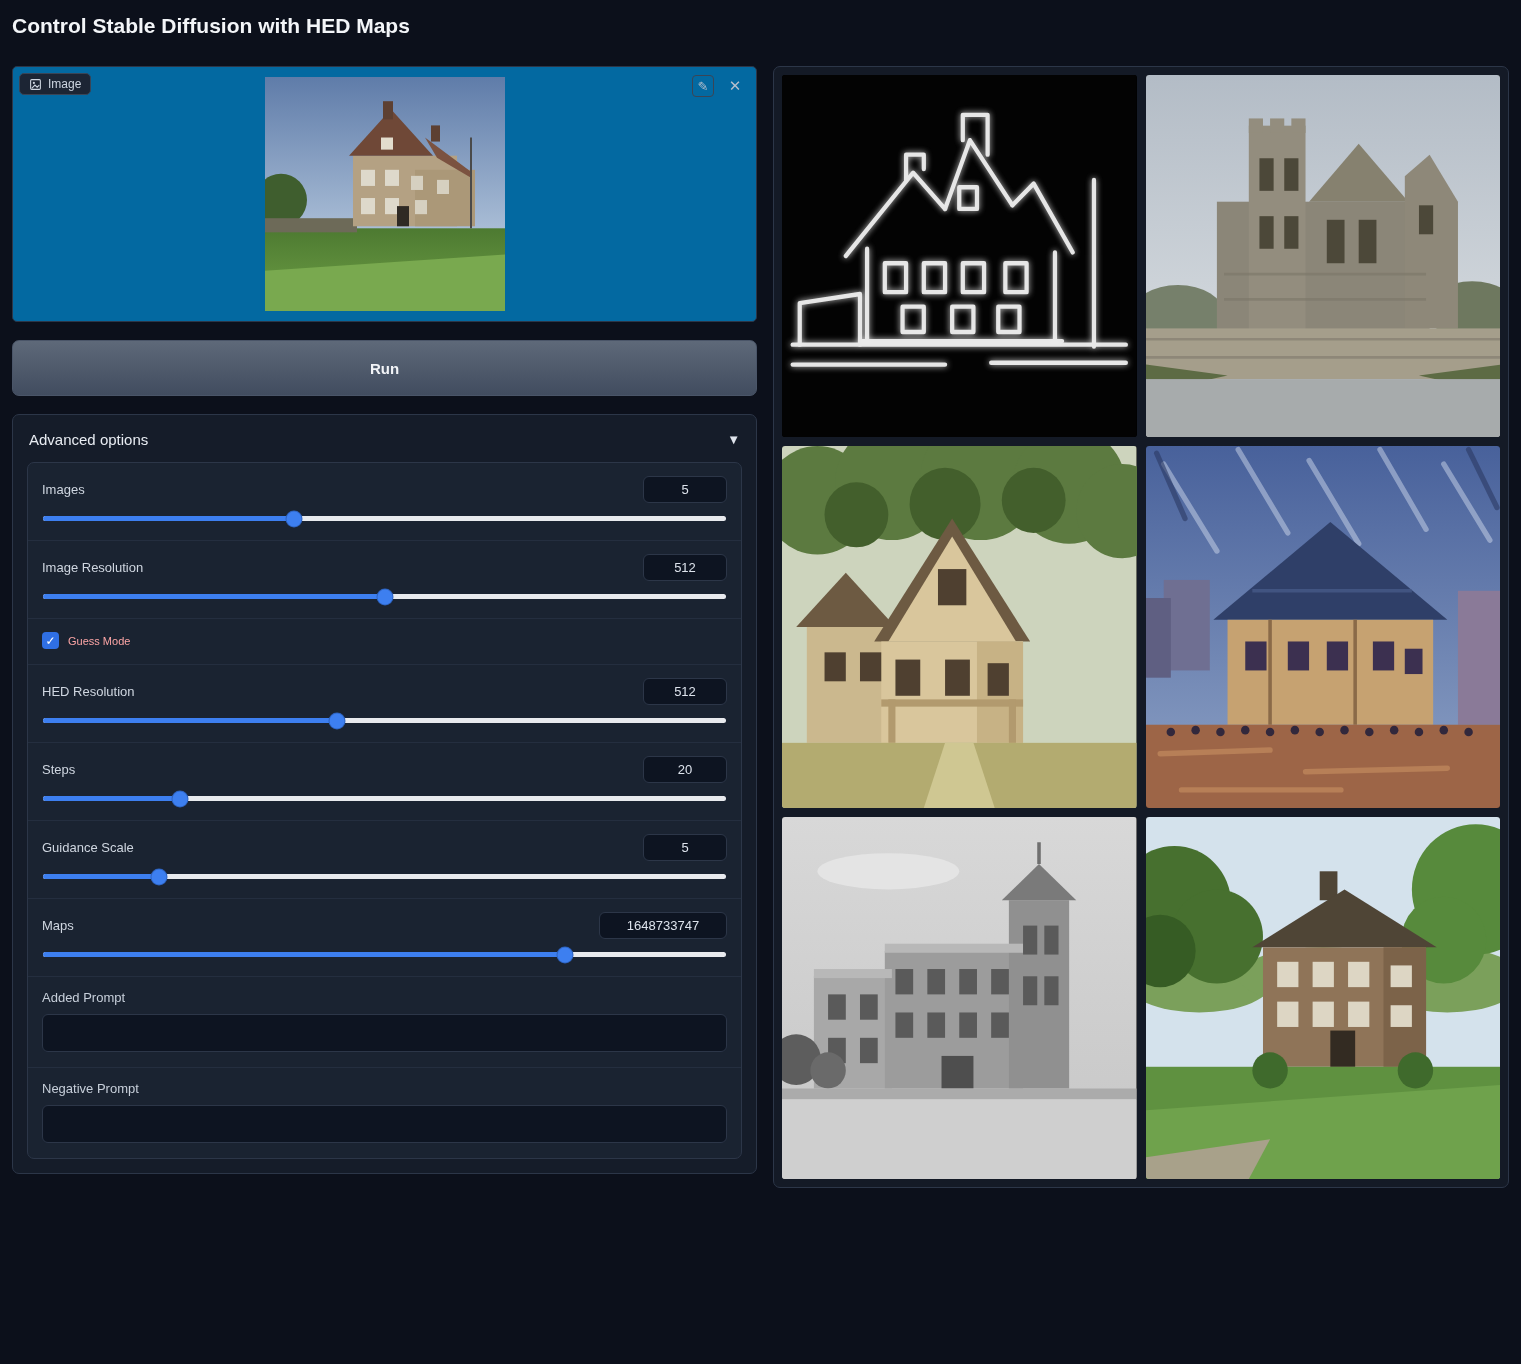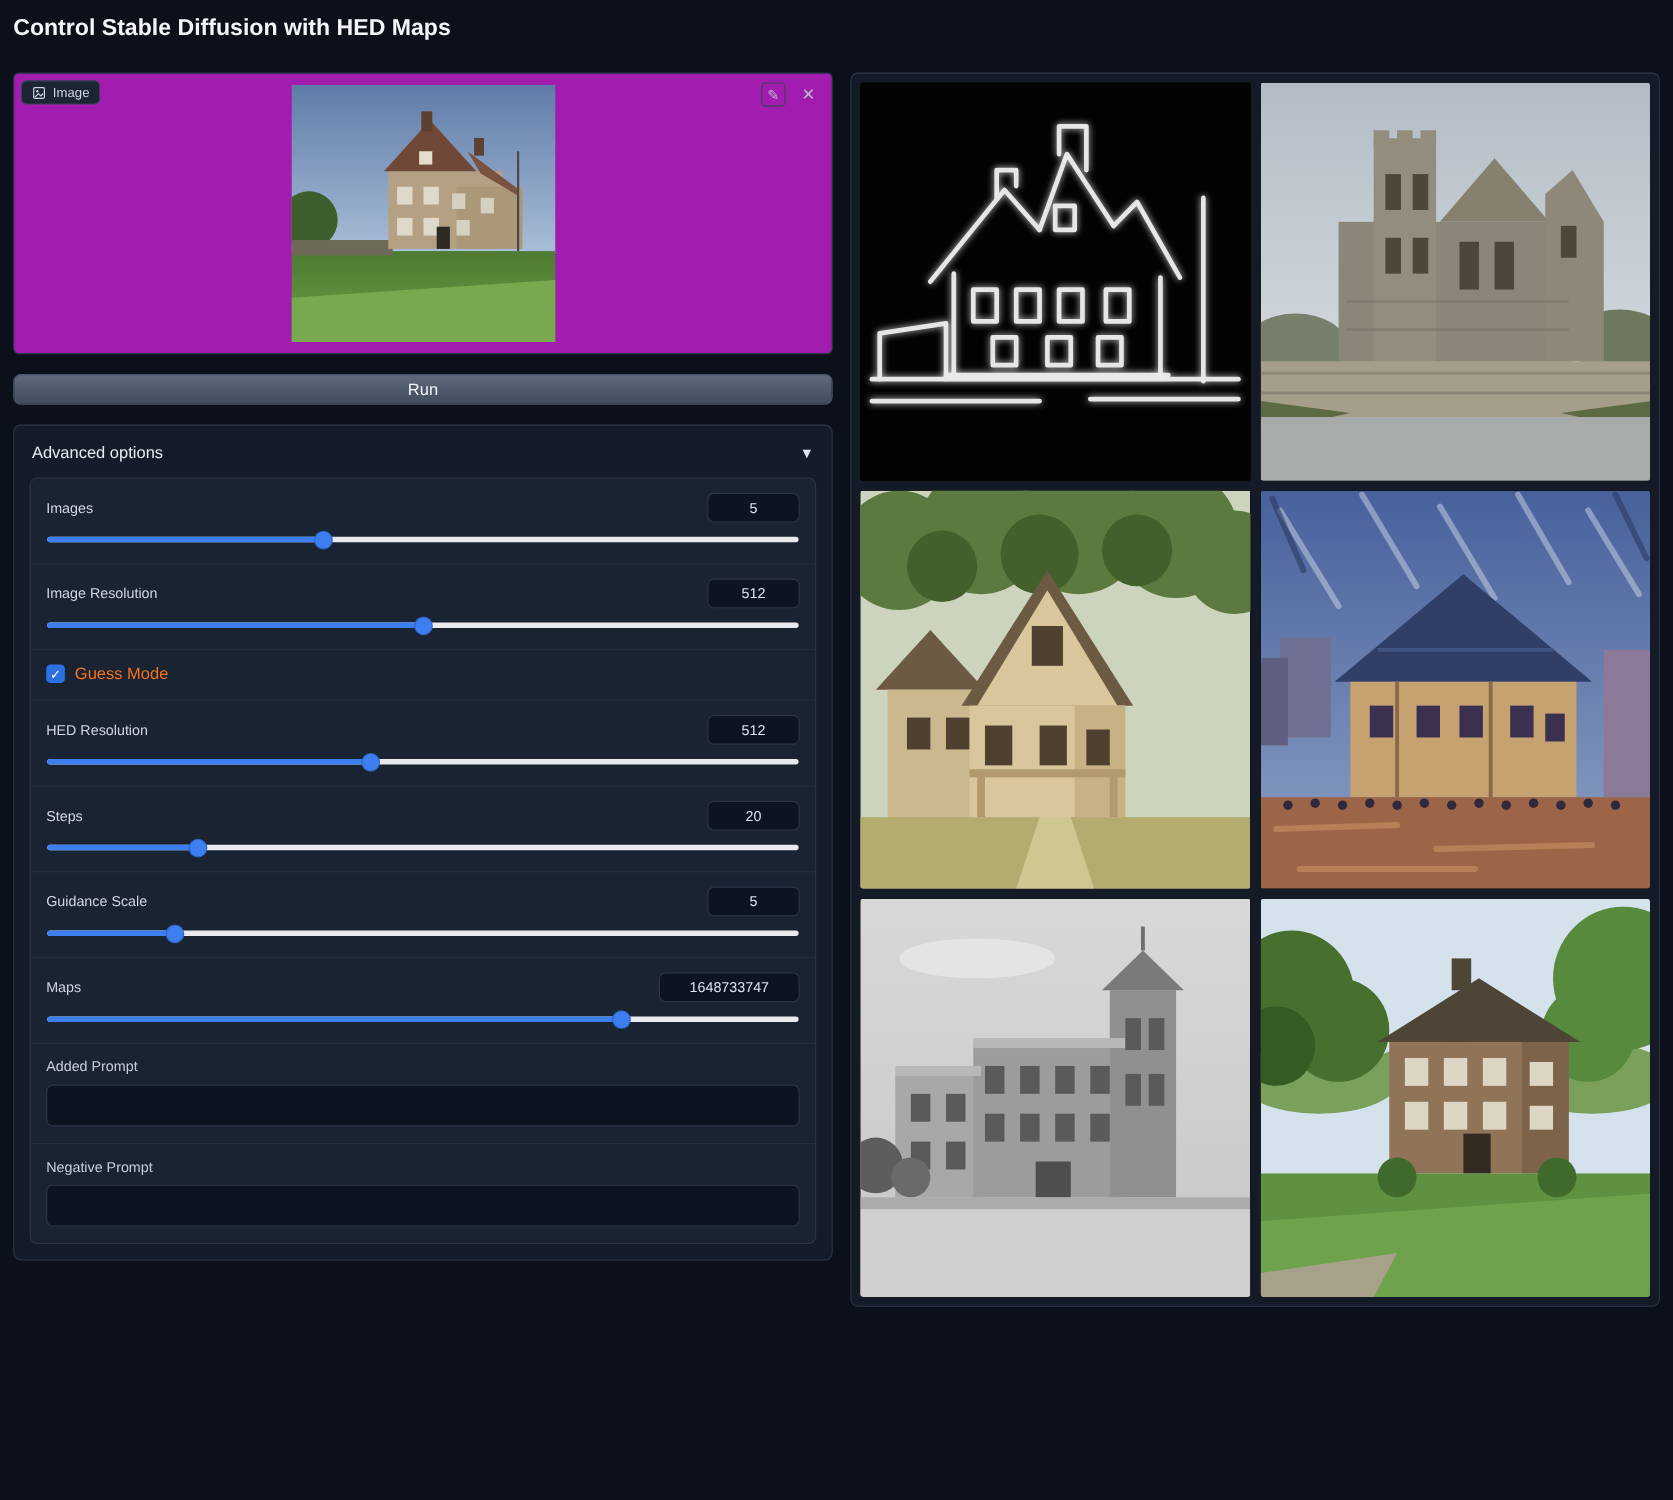--- a/index.html
+++ b/index.html
@@ -12,21 +12,21 @@
     color:#e5e9f0;
   }
   .page-title { font-size:21px; font-weight:700; color:#f3f5f8; margin:6px 0 28px 0; }
   .main { display:flex; gap:16px; align-items:flex-start; }
   .left-col { width:745px; flex:0 0 auto; display:flex; flex-direction:column; gap:18px; }
   .right-col { flex:1; }
 
   
   .image-block {
     position:relative; height:256px;
-    background:#a21caf; border:1px solid #2c3648; border-radius:5px;
+    background:#0369a1; border:1px solid #2c3648; border-radius:5px;
     display:flex; align-items:center; justify-content:center;
   }
   .image-chip {
     position:absolute; top:6px; left:6px; z-index:2;
     display:flex; align-items:center; gap:6px;
     padding:3px 9px; border:1px solid #3a4556; border-radius:5px;
     background:#1c2534; color:#cdd5e0; font-size:12px;
   }
   .image-actions { position:absolute; top:8px; right:10px; display:flex; gap:10px; z-index:2; }
   .icon-btn {
@@ -42,23 +42,23 @@
   .panel {
     border:1px solid #2c3648; background:#18202f; border-radius:5px; padding:12px 14px;
   }
   .field-label { font-size:13px; color:#c7cfda; display:block; margin-bottom:9px; }
   .text-input {
     width:100%; height:38px; background:#0d1421; border:1px solid #2c3648; border-radius:6px;
     color:#e5e9f0; font-size:14px; padding:0 10px; font-family:inherit; outline:none;
   }
 
   .run-button {
-    height:28px; width:100%; border:1px solid #4a5568; border-radius:7px;
+    height:56px; width:100%; border:1px solid #4a5568; border-radius:7px;
     background:linear-gradient(180deg,#5e6979,#414c5f);
-    color:#f2f4f7; font-size:15px; font-weight:400; font-family:inherit; cursor:pointer;
+    color:#f2f4f7; font-size:15px; font-weight:700; font-family:inherit; cursor:pointer;
   }
 
   
   .advanced { border:1px solid #2c3648; background:#151c29; border-radius:7px; padding:14px; }
   .advanced-header {
     display:flex; justify-content:space-between; align-items:center;
     color:#e8ecf2; font-size:15px; margin:2px 2px 14px 2px; cursor:pointer;
   }
   .advanced-arrow { font-size:13px; color:#dfe4ec; }
   .form { border:1px solid #2c3648; border-radius:7px; background:#1a2331; overflow:hidden; }
@@ -75,21 +75,21 @@
   .fill { position:absolute; left:0; top:0; bottom:0; border-radius:3px; background:#3d7ff0; width:var(--pct,0%); }
   .thumb {
     position:absolute; top:50%; left:var(--pct,0%); transform:translate(-50%,-50%);
     width:15px; height:15px; border-radius:50%; background:#3d7ff0; box-shadow:0 0 0 1px #2e63c0;
   }
   .checkbox-row { display:flex; align-items:center; gap:9px; }
   .checkbox-box {
     width:17px; height:17px; border-radius:4px; background:#2f6fe4;
     display:flex; align-items:center; justify-content:center; color:#fff; font-size:12px; cursor:pointer;
   }
-  .checkbox-label { font-size:15px; color:#f97316; }
+  .checkbox-label { font-size:11px; color:#fca5a5; }
 
   
   .gallery {
     border:1px solid #2c3648; background:#141a26; border-radius:7px; padding:8px;
     display:grid; grid-template-columns:1fr 1fr; gap:9px;
   }
   .g-item { height:362px; border-radius:3px; overflow:hidden; background:#000; cursor:pointer; }
   .g-item svg { width:100%; height:100%; display:block; }
 </style>
 </head>

